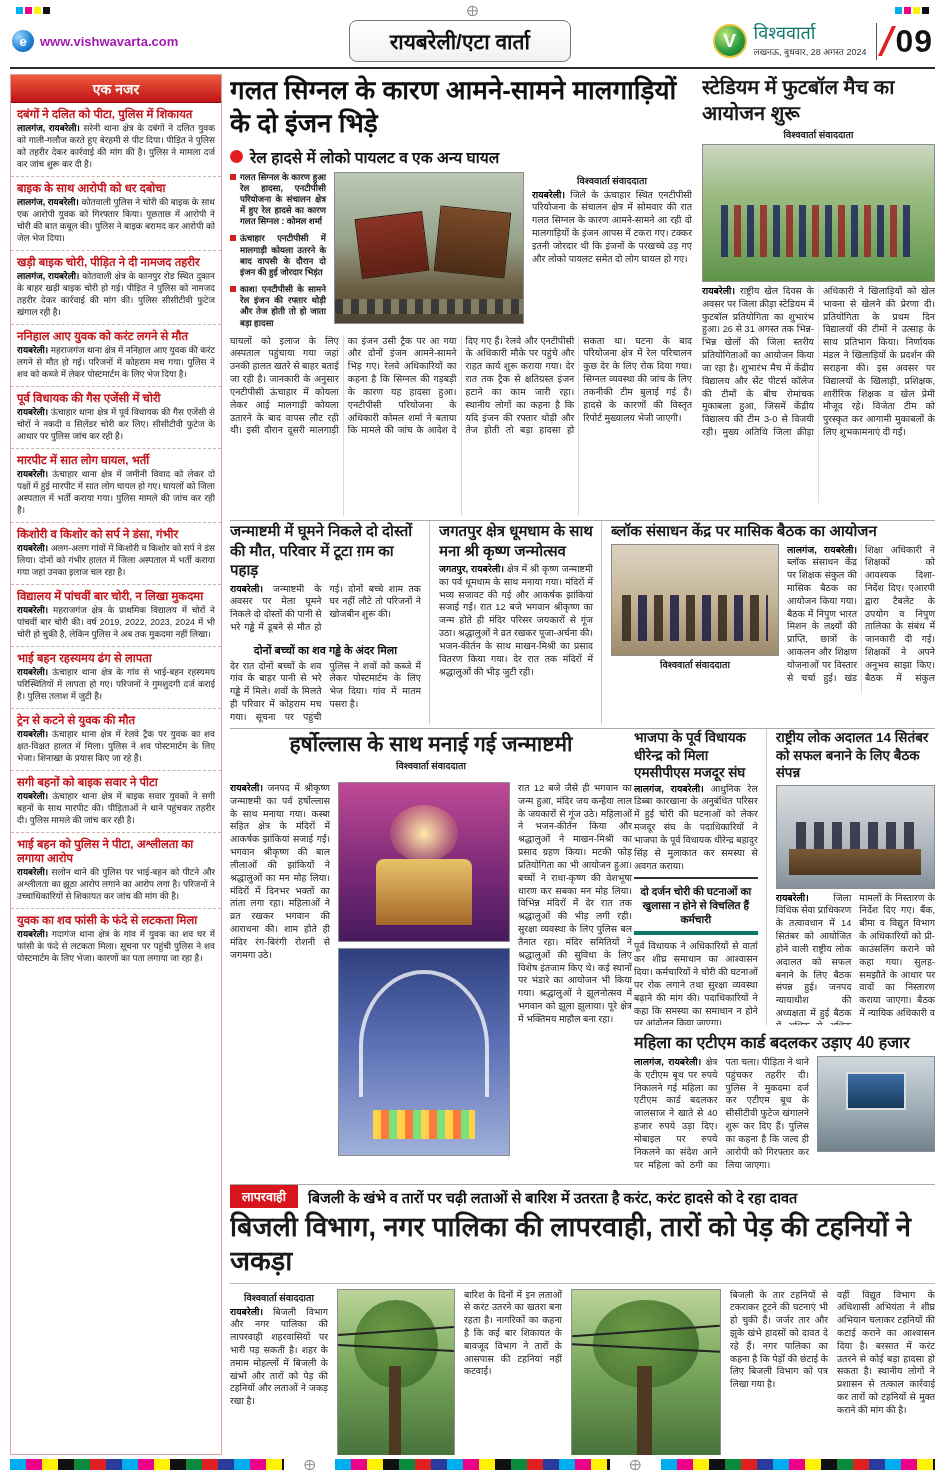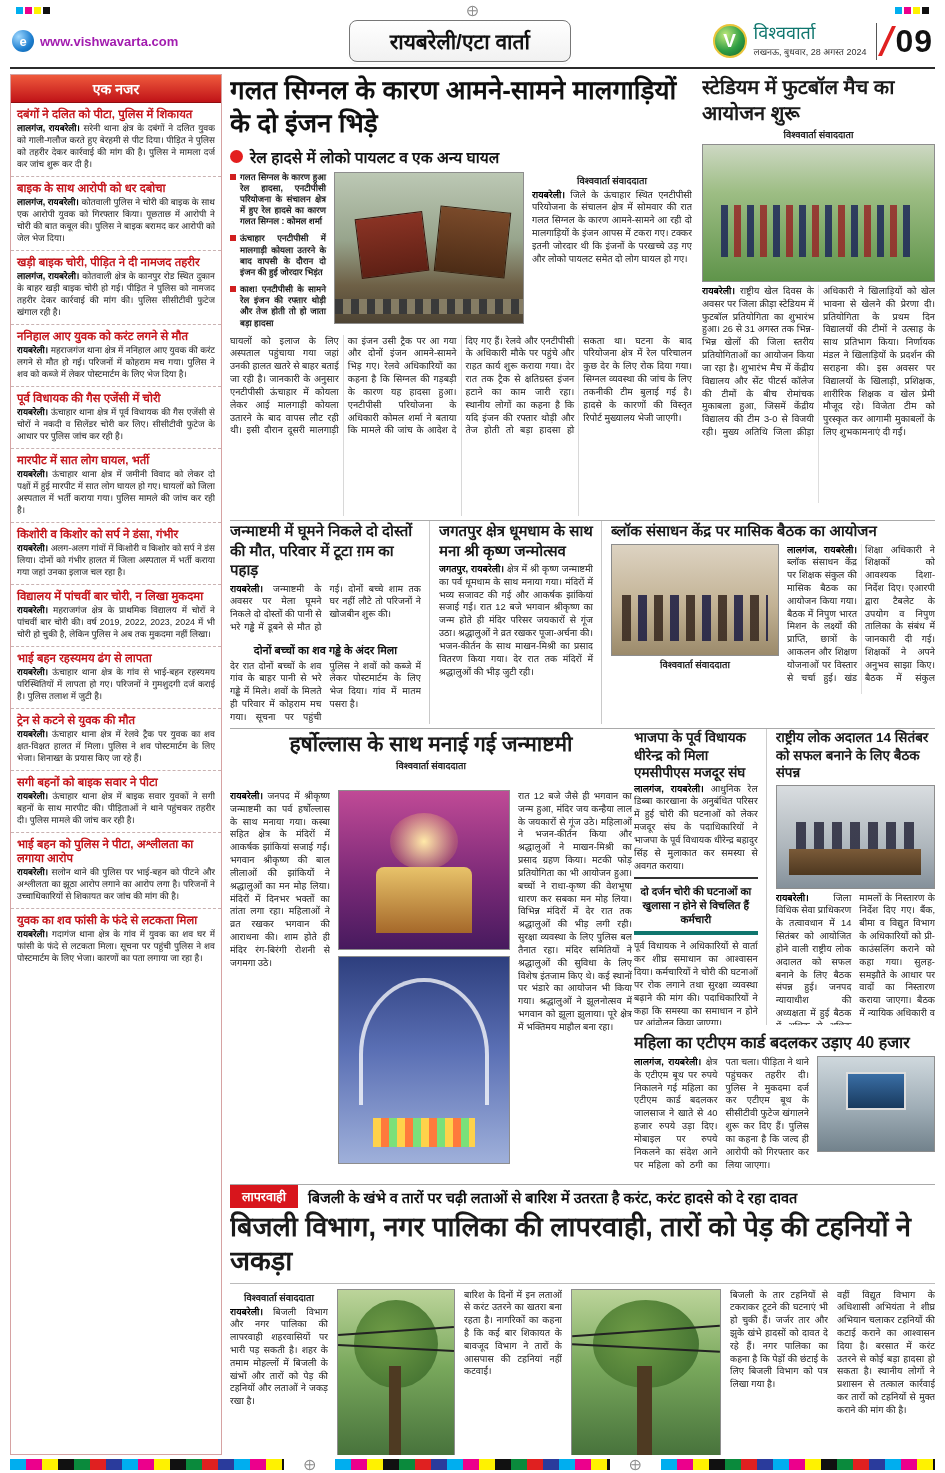--- a/index.html
+++ b/index.html
@@ -73,21 +73,21 @@
   .friends .sub2{font-size:11px;font-weight:bold;text-align:center;margin:3px 0;color:#111}
   .friends .cols2{columns:2;column-gap:8px;height:56px;overflow:hidden}
   .friends .cols2b{columns:2;column-gap:8px;height:66px;overflow:hidden}
   .block-meet .bm-wrap{display:grid;grid-template-columns:168px 1fr;gap:8px}
   .ph-meeting{height:112px;background:linear-gradient(180deg,#ddd3c2 0%,#c2b294 55%,#9b8a6b)}
   .ph-meeting .ppl{position:absolute;bottom:12%;left:6%;width:88%;height:42%;background:repeating-linear-gradient(90deg,rgba(60,45,35,.9) 0 9px,transparent 9px 16px,rgba(35,35,70,.9) 16px 25px,transparent 25px 32px)}
   .block-meet .bm-body{columns:2;column-gap:8px;column-rule:1px solid #ddd;height:150px;overflow:hidden}
   
   .row3{display:grid;grid-template-columns:402px 1fr;gap:2px;height:452px;overflow:hidden}
   .janm h2{font-size:21px;font-weight:bold;text-align:center;margin-bottom:2px}
-  .janm-grid{display:grid;grid-template-columns:100px 172px 1fr;gap:8px;height:388px;overflow:hidden;margin-top:18px}
+  .janm-grid{display:grid;grid-template-columns:100px 172px 1fr;gap:8px;height:388px;overflow:hidden;margin-top:10px}
   .janm-photos{display:flex;flex-direction:column;gap:6px}
   .ph-stage{height:160px;background:linear-gradient(180deg,#c04a96 0%,#7c2a78 55%,#471a5e)}
   .ph-stage .glow{position:absolute;top:14%;left:30%;width:40%;height:36%;border-radius:50%;background:radial-gradient(circle,#ffe9a8,rgba(255,200,80,.2) 70%,transparent)}
   .ph-stage .idol{position:absolute;bottom:10%;left:22%;width:56%;height:42%;background:linear-gradient(180deg,#e8c36a,#a5682a);border-radius:8px 8px 0 0}
   .ph-pandal{height:208px;background:linear-gradient(180deg,#2e3f7e 0%,#5a6fb4 45%,#9fb0da)}
   .ph-pandal .arch{position:absolute;top:10%;left:12%;width:76%;height:62%;border:4px solid rgba(255,255,255,.75);border-radius:50% 50% 0 0/60% 60% 0 0;border-bottom:none}
   .ph-pandal .lamp{position:absolute;bottom:8%;left:20%;width:60%;height:14%;background:repeating-linear-gradient(90deg,#ffd24a 0 8px,#ff7a3c 8px 16px,#7ae07a 16px 24px)}
   .janm .jr{columns:1;height:100%;overflow:hidden}
   .r3-right{display:flex;flex-direction:column;gap:6px;overflow:hidden}
   .r3-top{display:grid;grid-template-columns:1fr 1.2fr;gap:9px;height:296px;overflow:hidden}

